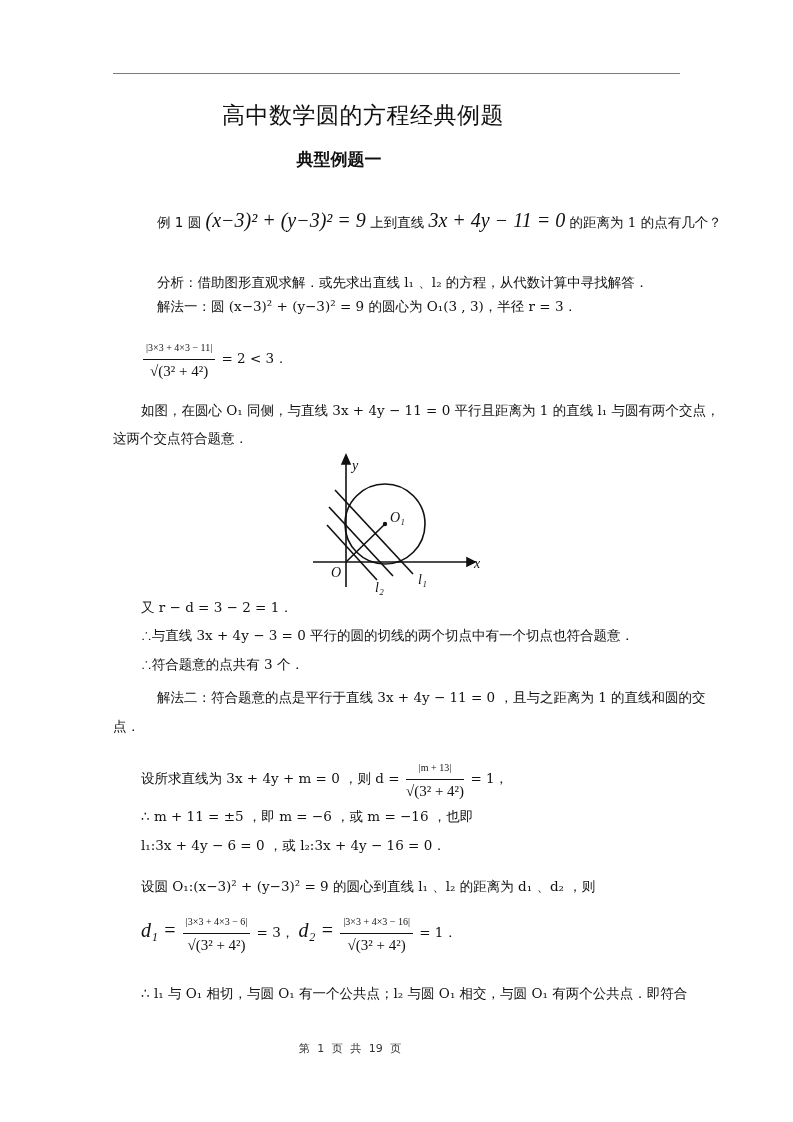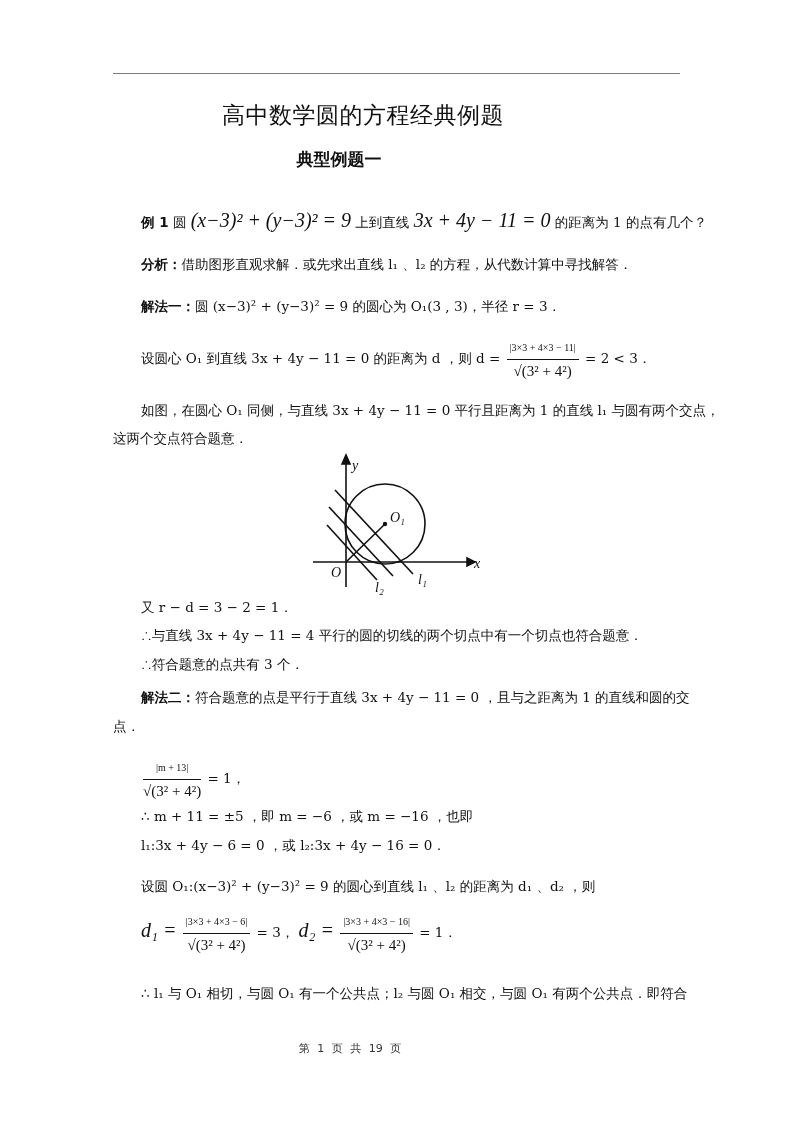--- a/index.html
+++ b/index.html
@@ -3,21 +3,21 @@
 <meta charset="utf-8">
 <style>
   html, body { margin:0; padding:0; background:#ffffff; }
   body { width:793px; height:1122px; position:relative; overflow:hidden;
          font-family:"DejaVu Serif","Liberation Serif",serif; color:#111; }
   .rule { position:absolute; left:113px; top:73px; width:567px; height:0; border-top:1.5px solid #7a7a7a; }
   .title { position:absolute; left:0; width:726px; top:100px; text-align:center; font-size:23px; font-weight:normal; letter-spacing:0.5px; }
   .subtitle { position:absolute; left:0; width:678px; top:148px; text-align:center; font-size:17px; font-weight:bold; }
   .line { position:absolute; left:141px; font-size:13.5px; white-space:nowrap; line-height:20px; }
   .line.full { left:113px; }
-  .b { font-weight:bold; font-family:"DejaVu Sans","Liberation Sans",sans-serif; }
+  .b { font-weight:normal; font-family:"DejaVu Sans","Liberation Sans",sans-serif;margin-left:16px; }
   .m { font-family:"Liberation Serif","DejaVu Serif",serif; font-size:20px; }
   .i { font-style:italic; }
   .frac { display:inline-block; vertical-align:middle; text-align:center; margin:0 2px; }
   .frac .num { display:block; border-bottom:1px solid #111; padding:0 3px 1px; font-family:"Liberation Serif",serif; font-size:10px; }
   .frac .den { display:block; padding-top:1px; font-family:"Liberation Serif",serif; font-size:15px; }
   .figure { position:absolute; left:305px; top:452px; width:185px; height:145px; }
   .footer { position:absolute; left:0; width:700px; top:1041px; text-align:center; font-size:11px; font-family:"DejaVu Sans","Liberation Sans",sans-serif; color:#333; word-spacing:4px; }
 </style>
 </head>
 <body>
@@ -29,30 +29,29 @@
 
 <div class="line" style="top:210px;">
   <span class="b">例 1</span>
   <span>圆</span>
   <span class="m i">(x−3)² + (y−3)² = 9</span>
   <span>上到直线</span>
   <span class="m i">3x + 4y − 11 = 0</span>
   <span>的距离为 1 的点有几个？</span>
 </div>
 
-<div class="line" style="top:254px;">
+<div class="line" style="top:272px;">
   <span class="b">分析：</span><span>借助图形直观求解．或先求出直线 l₁ 、l₂ 的方程，从代数计算中寻找解答．</span>
 </div>
 
 <div class="line" style="top:296px;">
   <span class="b">解法一：</span><span>圆 (x−3)² + (y−3)² = 9 的圆心为 O₁(3 , 3)，半径 r = 3．</span>
 </div>
 
 <div class="line" style="top:338px;">
-  <span>设圆心 O₁ 到直线 3x + 4y − 11 = 0 的距离为 d ，则 d =</span>
   <span class="frac">
     <span class="num">|3×3 + 4×3 − 11|</span>
     <span class="den">√(3² + 4²)</span>
   </span>
   <span>= 2 &lt; 3．</span>
 </div>
 
 <div class="line" style="top:400px;">如图，在圆心 O₁ 同侧，与直线 3x + 4y − 11 = 0 平行且距离为 1 的直线 l₁ 与圆有两个交点，</div>
 <div class="line full" style="top:428px;">这两个交点符合题意．</div>
 
@@ -73,29 +72,30 @@
     <text x="85" y="70" font-family="Liberation Serif, serif" font-style="italic" font-size="14" fill="#111">O₁</text>
     <text x="47" y="18" font-family="Liberation Serif, serif" font-style="italic" font-size="14" fill="#111">y</text>
     <text x="169" y="116" font-family="Liberation Serif, serif" font-style="italic" font-size="14" fill="#111">x</text>
     <text x="26" y="125" font-family="Liberation Serif, serif" font-style="italic" font-size="14" fill="#111">O</text>
     <text x="70" y="140" font-family="Liberation Serif, serif" font-style="italic" font-size="14" fill="#111">l₂</text>
     <text x="113" y="132" font-family="Liberation Serif, serif" font-style="italic" font-size="14" fill="#111">l₁</text>
   </svg>
 </div>
 
 <div class="line" style="top:597px;">又 r − d = 3 − 2 = 1．</div>
-<div class="line" style="top:625px;">∴与直线 3x + 4y − 11 = 4 平行的圆的切线的两个切点中有一个切点也符合题意．</div>
+<div class="line" style="top:625px;">∴与直线 3x + 4y − 3 = 0 平行的圆的切线的两个切点中有一个切点也符合题意．</div>
 <div class="line" style="top:654px;">∴符合题意的点共有 3 个．</div>
 
 <div class="line" style="top:687px;">
   <span class="b">解法二：</span><span>符合题意的点是平行于直线 3x + 4y − 11 = 0 ，且与之距离为 1 的直线和圆的交</span>
 </div>
 <div class="line full" style="top:716px;">点．</div>
 
 <div class="line" style="top:758px;">
+  <span>设所求直线为 3x + 4y + m = 0 ，则 d =</span>
   <span class="frac">
     <span class="num">|m + 13|</span>
     <span class="den">√(3² + 4²)</span>
   </span>
   <span>= 1，</span>
 </div>
 
 <div class="line" style="top:806px;">∴ m + 11 = ±5 ，即 m = −6 ，或 m = −16 ，也即</div>
 <div class="line" style="top:835px;">l₁:3x + 4y − 6 = 0 ，或 l₂:3x + 4y − 16 = 0．</div>
 <div class="line" style="top:876px;">设圆 O₁:(x−3)² + (y−3)² = 9 的圆心到直线 l₁ 、l₂ 的距离为 d₁ 、d₂ ，则</div>

